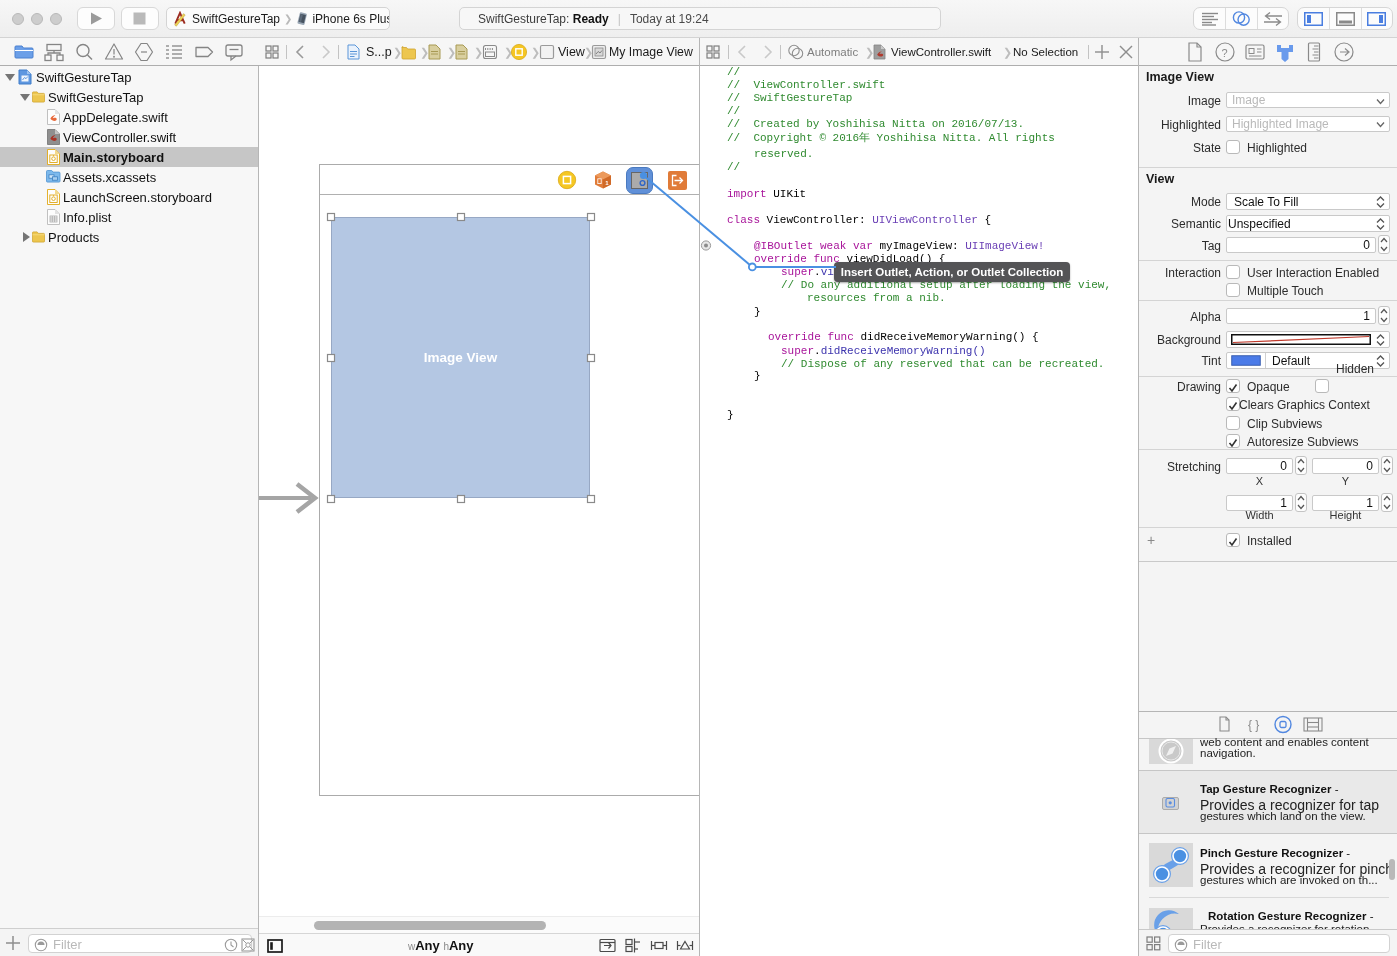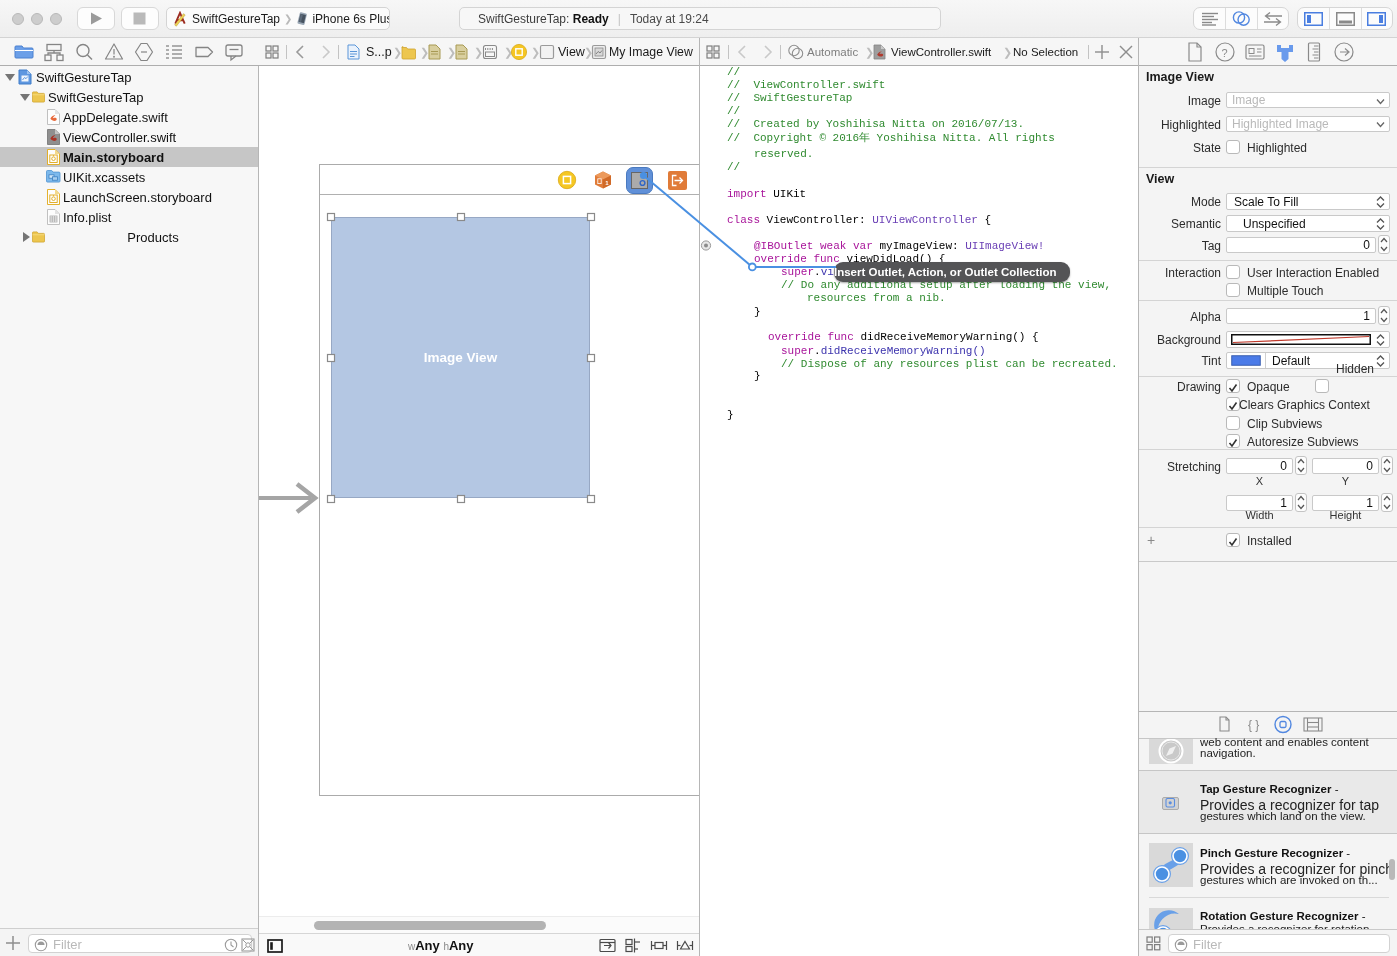--- a/index.html
+++ b/index.html
@@ -365,21 +365,21 @@
         <path d="M6.5 7.2 v-1" stroke="#e0a816" stroke-width="0.9"></path>
       </svg>
     <span style="margin-left:63px;">Main.storyboard</span>
   </div>
   <div class="trow" style="top:101px;">
     <svg style="position:absolute; left:46px; top:3px;" width="15" height="13" viewBox="0 0 15 13">
         <path d="M0.5,1.5 a1,1 0 0 1 1,-1 h4.2 l1.3,1.6 h6 a1,1 0 0 1 1,1 v8 a1,1 0 0 1 -1,1 h-11.5 a1,1 0 0 1 -1,-1 z" fill="#7db9ec" stroke="#4f93d2" stroke-width="0.8"></path>
         <rect x="3" y="4.8" width="5" height="3.4" fill="#cfe6f9" stroke="#3c7fc0" stroke-width="0.8"></rect>
         <rect x="6.5" y="6.8" width="5" height="3.4" fill="#a9d0f0" stroke="#3c7fc0" stroke-width="0.8"></rect>
       </svg>
-    <span style="margin-left:63px;">UIKit.xcassets</span>
+    <span style="margin-left:63px;">Assets.xcassets</span>
   </div>
   <div class="trow" style="top:121px;">
     <svg style="position:absolute; left:47px; top:2px;" width="13" height="16" viewBox="0 0 13 16">
         <path d="M0.5,0.5 h7.5 l4.5,4.5 v10.5 h-12 z" fill="#fdfdfd" stroke="#e0a816" stroke-width="0.9"></path>
         <path d="M8,0.5 l4.5,4.5 h-4.5 z" fill="#f3d98c"></path>
         <rect x="2.8" y="6" width="7.4" height="7.5" fill="none" stroke="#e0a816" stroke-width="0.9"></rect>
         <circle cx="6.5" cy="9.7" r="1.8" fill="none" stroke="#e0a816" stroke-width="0.9"></circle>
         <path d="M6.5 7.2 v-1" stroke="#e0a816" stroke-width="0.9"></path>
       </svg>
     <span style="margin-left:63px;">LaunchScreen.storyboard</span>
@@ -391,21 +391,21 @@
         <g stroke="#a9a9a9" stroke-width="0.8" fill="none">
           <rect x="3" y="7" width="7" height="6"></rect>
           <line x1="3" y1="9" x2="10" y2="9"></line>
           <line x1="3" y1="11" x2="10" y2="11"></line>
           <line x1="5.3" y1="7" x2="5.3" y2="13"></line>
           <line x1="7.6" y1="7" x2="7.6" y2="13"></line>
         </g>
       </svg>
     <span style="margin-left:63px;">Info.plist</span>
   </div>
-  <div class="trow" style="top:161px;justify-content:center;">
+  <div class="trow" style="top:161px;">
     <span class="tri triright" style="left:23px; top:5px;"></span>
     <svg style="position:absolute; left:32px; top:4px;" width="13" height="12" viewBox="0 0 14 12">
         <path d="M0.5,1.5 a1,1 0 0 1 1,-1 h4 l1.3,1.6 h5.7 a1,1 0 0 1 1,1 v7.4 a1,1 0 0 1 -1,1 h-11 a1,1 0 0 1 -1,-1 z" fill="#edc64f" stroke="#cfa32e" stroke-width="0.8"></path>
         <path d="M0.5,3.6 h13" stroke="#f7df8b" stroke-width="0.8"></path>
       </svg>
     <span style="margin-left:48px;">Products</span>
   </div>
 </div>
 <div class="abs" id="leftfilter">
   <svg class="abs" style="left:4px; top:5px;" width="18" height="18">
@@ -539,30 +539,30 @@
   <div class="code abs" style="left:27px; top:120.7px;"><span class="ck">import</span> UIKit</div>
   <div class="code abs" style="left:27px; top:147px;"><span class="ck">class</span> ViewController: <span class="ct">UIViewController</span> {</div>
   <div class="code abs" style="left:54px; top:172.5px;"><span class="ck">@IBOutlet weak var</span> myImageView: <span class="ct">UIImageView!</span></div>
   <div class="code abs" style="left:54px; top:185.7px;"><span class="ck">override func</span> viewDidLoad() {</div>
   <div class="code abs" style="left:81px; top:198.9px;"><span class="ck">super</span>.<span class="cm">viewDidLoad()</span></div>
   <div class="code abs" style="left:81px; top:212.1px;"><span class="cg">// Do any additional setup after loading the view,</span></div>
   <div class="code abs" style="left:107px; top:225.3px;"><span class="cg">resources from a nib.</span></div>
   <div class="code abs" style="left:54px; top:238.5px;">}</div>
   <div class="code abs" style="left:68px; top:264.3px;"><span class="ck">override func</span> didReceiveMemoryWarning() {</div>
   <div class="code abs" style="left:81px; top:277.5px;"><span class="ck">super</span>.<span class="cm">didReceiveMemoryWarning()</span></div>
-  <div class="code abs" style="left:81px; top:290.5px;"><span class="cg">// Dispose of any resources plist can be recreated.</span></div>
+  <div class="code abs" style="left:81px; top:290.5px;"><span class="cg">// Dispose of any reserved that can be recreated.</span></div>
   <div class="code abs" style="left:54px; top:303px;">}</div>
   <div class="code abs" style="left:27px; top:341.5px;">}</div>
 
   <svg class="abs" style="left:0px; top:172px;" width="13" height="13" viewBox="0 0 13 13">
       <circle cx="6" cy="6.5" r="4.6" fill="#e8e8e8" stroke="#9a9a9a" stroke-width="1"></circle>
       <circle cx="6" cy="6.5" r="2" fill="#8c8c8c"></circle>
     </svg>
 
-  <div class="abs" style="left:134px; top:194.5px; width:236px; height:20px; background:#545456; border-radius:9px; box-shadow:0 1px 2px rgba(0,0,0,0.35); color:#fff; font-size:11.5px; font-weight:bold; line-height:20px; white-space:nowrap;">Insert Outlet, Action, or Outlet Collection</div>
+  <div class="abs" style="left:134px; top:194.5px; width:236px; height:20px; background:#545456; border-radius:4px; box-shadow:0 1px 2px rgba(0,0,0,0.35); color:#fff; font-size:11.5px; font-weight:bold; text-align:center; line-height:20px; white-space:nowrap;">Insert Outlet, Action, or Outlet Collection</div>
 </div>
 
 <div class="abs" id="rightbar">
   <div class="abs" style="left:7px; top:4px; font-size:12.5px; font-weight:bold; color:#1a1a1a;">Image View</div>
   <div class="abs ilabel" style="left:0; top:28px; width:82px;">Image</div>
   <div class="ifield" style="left:87px; top:26px; width:164px; height:16px;"><span style="color:#b9b9b9; margin-left:5px; line-height:15px; display:inline-block;">Image</span><svg style="position:absolute; right:4px; top:4.5px;" width="9" height="7">
         <path d="M1 1.5 L4.5 5.5 L8 1.5" stroke="#666" stroke-width="1.3" fill="none"></path>
       </svg></div>
   <div class="abs ilabel" style="left:0; top:51.6px; width:82px;">Highlighted</div>
   <div class="ifield" style="left:87px; top:49.6px; width:164px; height:16px;"><span style="color:#b9b9b9; margin-left:5px; line-height:15px; display:inline-block;">Highlighted Image</span><svg style="position:absolute; right:4px; top:4.5px;" width="9" height="7">
@@ -572,21 +572,21 @@
   <div class="chk" style="left:87px; top:73.6px;"></div>
   <div class="chklbl" style="left:108px; top:74.6px;">Highlighted</div>
   <div class="isep" style="left:0; top:100.5px;"></div>
   <div class="abs" style="left:7px; top:105.8px; font-size:12.5px; font-weight:bold; color:#1a1a1a;">View</div>
   <div class="abs ilabel" style="left:0; top:129px; width:82px;">Mode</div>
   <div class="ifield" style="left:87px; top:126.5px; width:164px; height:17px;"><span style="margin-left:7px; line-height:16px; display:inline-block; color:#111;">Scale To Fill</span>
     <svg style="position:absolute; right:4px; top:2.5px;" width="9" height="12">
         <path d="M1 4.5 L4.5 1 L8 4.5 M1 7.5 L4.5 11 L8 7.5" stroke="#555" stroke-width="1.3" fill="none"></path>
       </svg></div>
   <div class="abs ilabel" style="left:0; top:151px; width:82px;">Semantic</div>
-  <div class="ifield" style="left:87px; top:148.5px; width:164px; height:17px;"><span style="margin-left:16px; line-height:16px; display:inline-block; color:#111;">Unspecified</span>
+  <div class="ifield" style="left:87px; top:148.5px; width:164px; height:17px;"><span style="margin-left:1px; line-height:16px; display:inline-block; color:#111;">Unspecified</span>
     <svg style="position:absolute; right:4px; top:2.5px;" width="9" height="12">
         <path d="M1 4.5 L4.5 1 L8 4.5 M1 7.5 L4.5 11 L8 7.5" stroke="#555" stroke-width="1.3" fill="none"></path>
       </svg></div>
   <div class="abs ilabel" style="left:0; top:173px; width:82px;">Tag</div>
   <div class="ifield" style="left:87px; top:171px; width:150px; height:16px;">
       <span style="position:absolute; right:5px; line-height:15px; color:#111;">0</span>
     </div>
   <div class="abs" style="left:239px; top:169px; width:12px; height:19px; background:#fdfdfd; border:1px solid #c4c4c4; border-radius:3px;"><svg width="10" height="17">
         <path d="M2 6 L5 2.5 L8 6 M2 11 L5 14.5 L8 11" stroke="#555" stroke-width="1.2" fill="none"></path>
       </svg></div>
@@ -734,21 +734,21 @@
   <div class="abs" style="left:61px; top:807.5px; font-size:11.5px; color:#222;">gestures which are invoked on th...</div>
   <div class="abs" style="left:10px; top:831.4px; width:240px; height:1px; background:#d9d9d9;"></div>
 
   <div class="abs" style="left:10px; top:841.6px; width:44px; height:21.4px; background:#d9d9d9; overflow:hidden;">
     <svg width="44" height="44" viewBox="0 0 44 44">
         <path d="M30 6 A 17 17 0 0 0 10 28 A 13 13 0 0 1 30 6 Z" fill="#69a0e8"></path>
         <circle cx="14" cy="26" r="7.5" fill="#4a90e2" stroke="#69a0e8" stroke-width="3"></circle>
         <circle cx="14" cy="26" r="7" fill="none" stroke="#fff" stroke-width="1.6"></circle>
       </svg>
   </div>
-  <div class="abs" style="left:61px; top:843.5px; font-size:11.5px; color:#111;"><b>Rotation Gesture Recognizer</b> -</div>
+  <div class="abs" style="left:69px; top:843.5px; font-size:11.5px; color:#111;"><b>Rotation Gesture Recognizer</b> -</div>
   <div class="abs" style="left:61px; top:857px; font-size:11.5px; color:#222; height:6px; overflow:hidden;">Provides a recognizer for rotation</div>
   <div class="abs" style="left:250px; top:793.4px; width:6px; height:21px; background:#b9b9b9; border-radius:3px;"></div>
 
   <div class="abs" style="left:0; top:863px; width:258px; height:27px; background:#f4f4f4; border-top:1px solid #c9c9c9;">
     <svg class="abs" style="left:7px; top:6px;" width="15" height="15" viewBox="0 0 15 15">
         <g fill="none" stroke="#7e7e7e" stroke-width="1.2">
           <rect x="1" y="1" width="5.2" height="5.2"></rect>
           <rect x="8.6" y="1" width="5.2" height="5.2"></rect>
           <rect x="1" y="8.6" width="5.2" height="5.2"></rect>
           <rect x="8.6" y="8.6" width="5.2" height="5.2"></rect>

